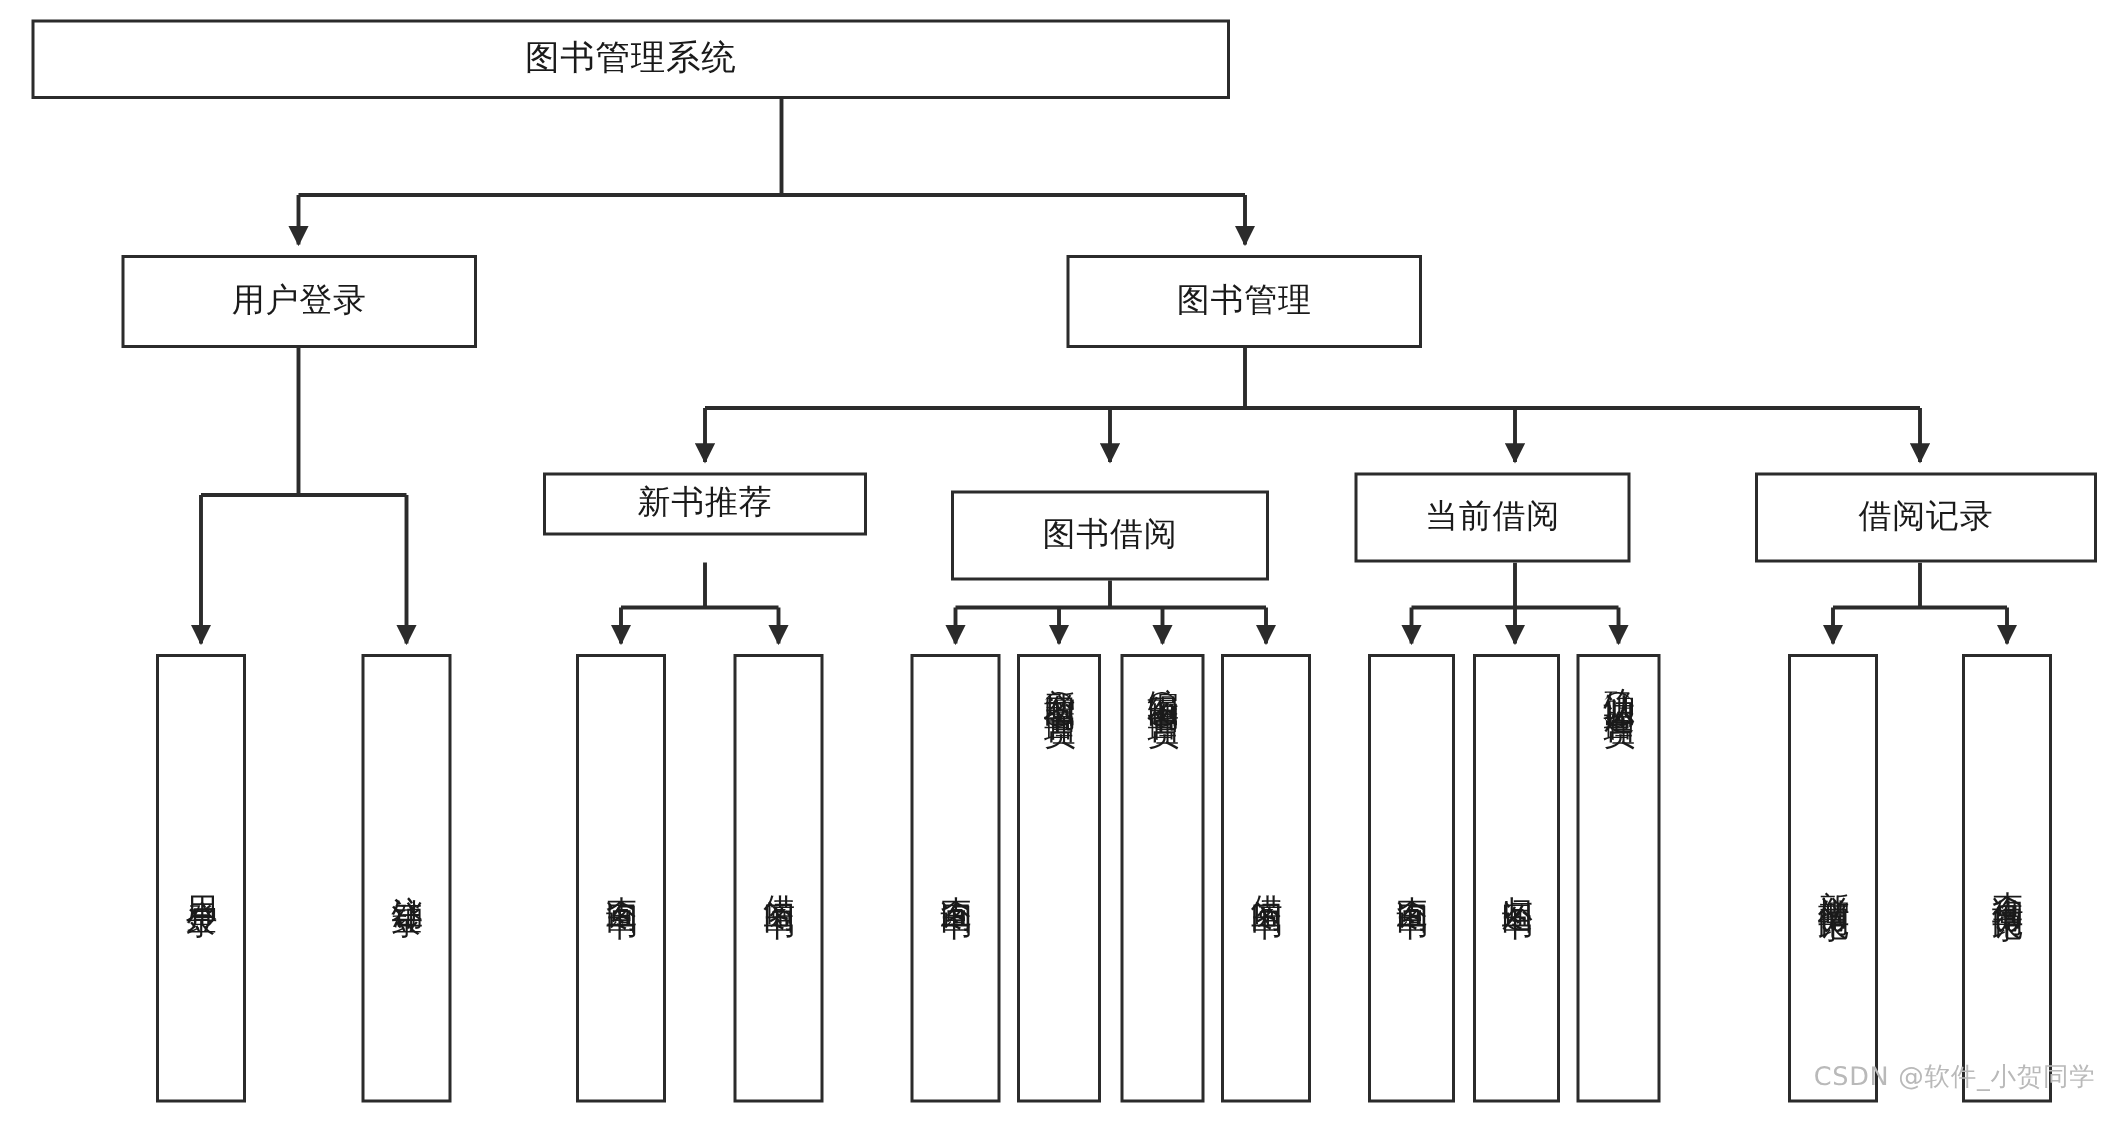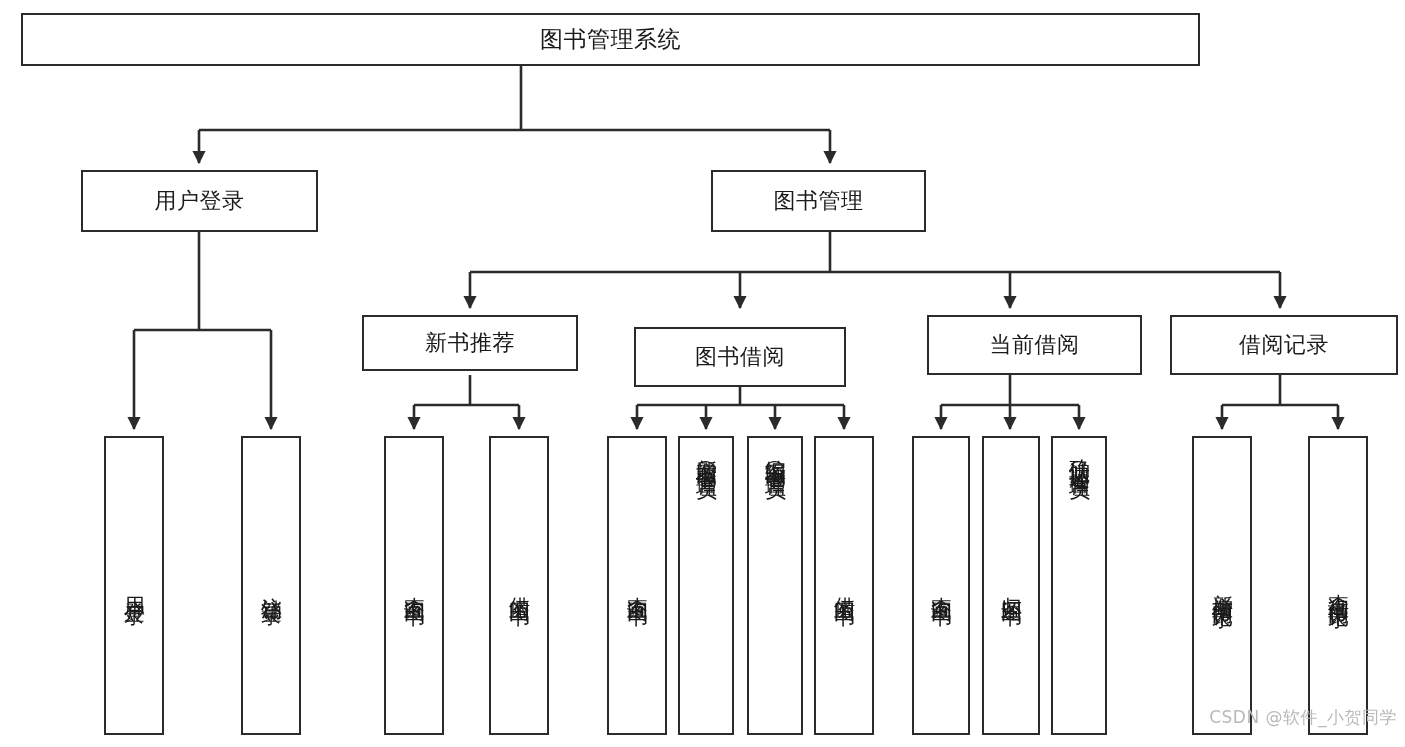--- a/index.html
+++ b/index.html
@@ -127,41 +127,41 @@
       <path d="M 1010 405 L 1010 429" marker-end="url(#arrow)"></path>
       <path d="M 1079 405 L 1079 429" marker-end="url(#arrow)"></path>
 
       <path d="M 1280 375 L 1280 405"></path>
       <path d="M 1222 405 L 1338 405"></path>
       <path d="M 1222 405 L 1222 429" marker-end="url(#arrow)"></path>
       <path d="M 1338 405 L 1338 429" marker-end="url(#arrow)"></path>
     </g>
   </svg>
 
-  <div class="node horiz" id="node-root" style="left:21px; top:13px; width:1179px; height:53px;">
+  <div class="node horiz" id="node-root" style="left:21px; top:13px; width:799px; height:53px;">
     <span class="node-label">图书管理系统</span>
   </div>
 
   <div class="node horiz" style="left:81px; top:170px; width:237px; height:62px;">
     <span class="node-label">用户登录</span>
   </div>
 
-  <div class="node horiz" style="left:711px; top:170px; width:215px; height:62px;">
+  <div class="node horiz" style="left:711px; top:170px; width:237px; height:62px;">
     <span class="node-label">图书管理</span>
   </div>
 
-  <div class="node horiz" style="left:362px; top:315px; width:216px; height:56px;">
+  <div class="node horiz" style="left:362px; top:315px; width:216px; height:42px;">
     <span class="node-label">新书推荐</span>
   </div>
 
   <div class="node horiz" style="left:634px; top:327px; width:212px; height:60px;">
     <span class="node-label">图书借阅</span>
   </div>
 
-  <div class="node horiz" style="left:903px; top:315px; width:215px; height:60px;margin-left:24px;">
+  <div class="node horiz" style="left:903px; top:315px; width:184px; height:60px;">
     <span class="node-label">当前借阅</span>
   </div>
 
   <div class="node horiz" style="left:1170px; top:315px; width:228px; height:60px;">
     <span class="node-label">借阅记录</span>
   </div>
 
   <div class="node vert centered" style="left:104px; top:436px; width:60px; height:299px;">
     <span class="node-label">用户登录</span>
   </div>

